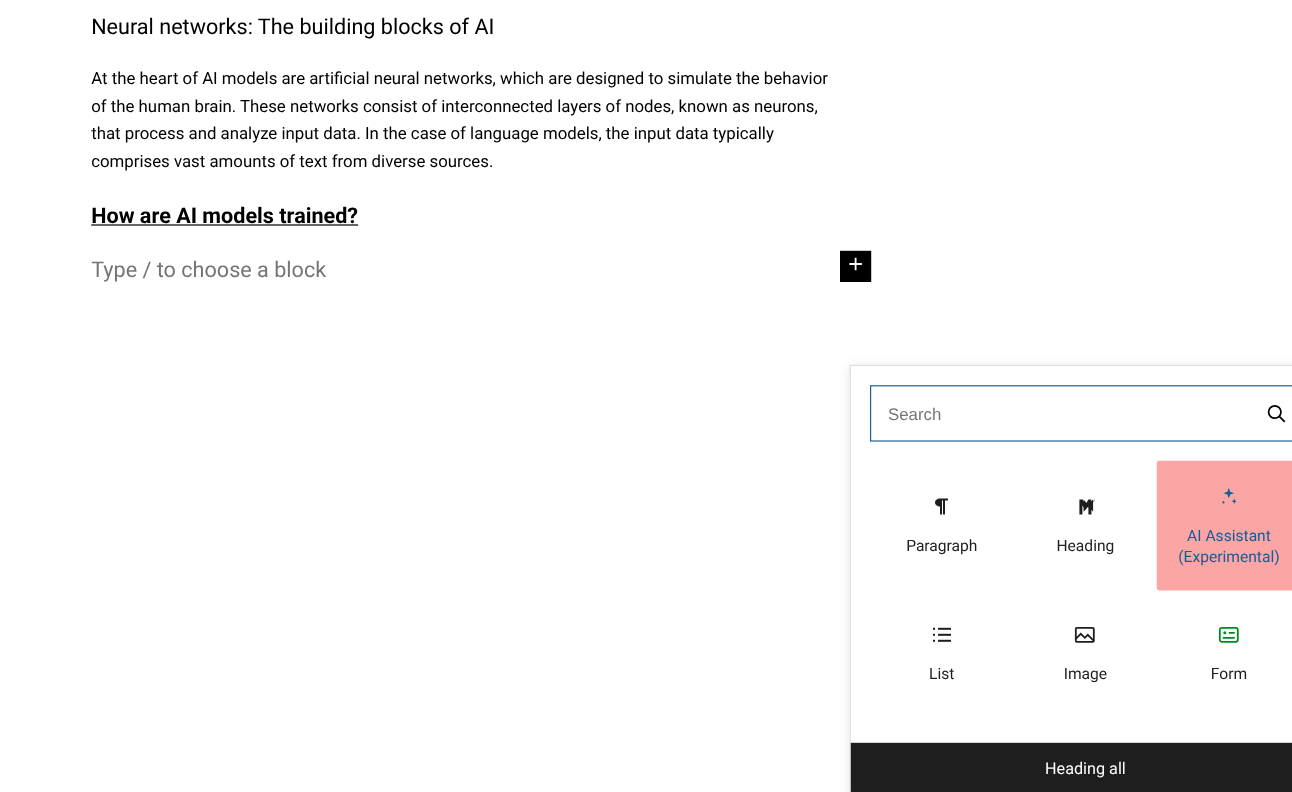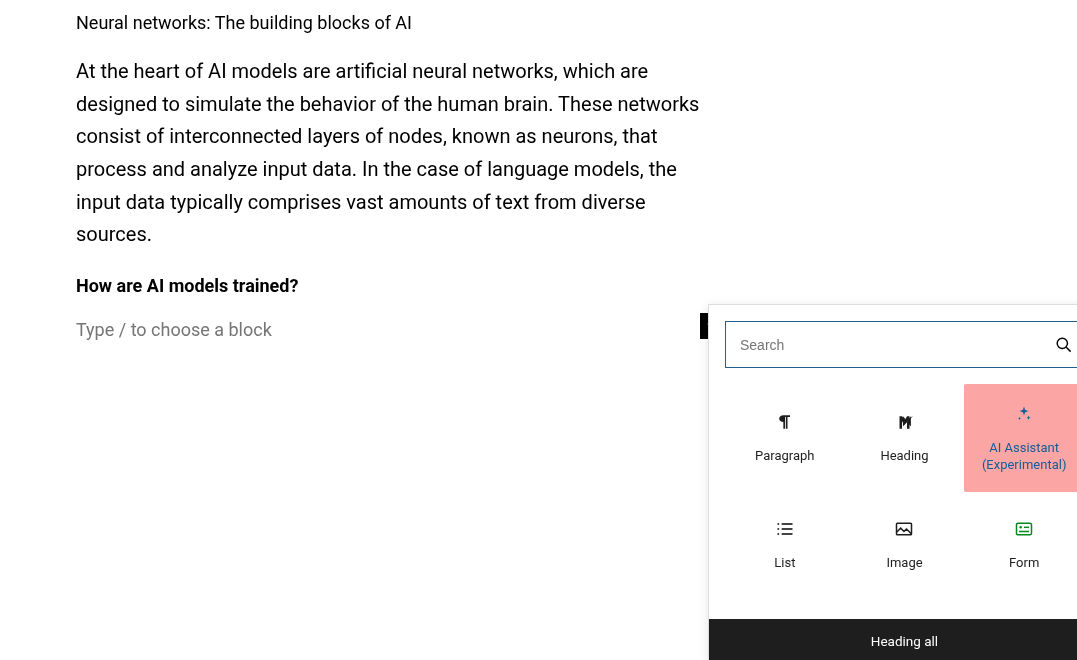--- a/index.html
+++ b/index.html
@@ -16,32 +16,33 @@
       max-width: 700px;
     }
     .heading {
       font-size: 18px;
       font-weight: 400;
       color: #000;
       line-height: 1.4;
       margin-bottom: 20px;
     }
     .paragraph {
-      font-size: 20px;
+      font-size: 14px;
       font-weight: 400;
       color: #000;
       line-height: 1.63;
       margin-bottom: 22px;
     }
     .heading2 {
       font-size: 18px;
       font-weight: 700;
       color: #000;
       line-height: 1.4;
       margin-bottom: 21px;
+      text-decoration: underline;
     }
     .placeholder-row {
       display: flex;
       align-items: center;
       position: relative;
       margin-top: 21px;
     }
     .placeholder-text {
       font-size: 18px;
       color: #757575;

